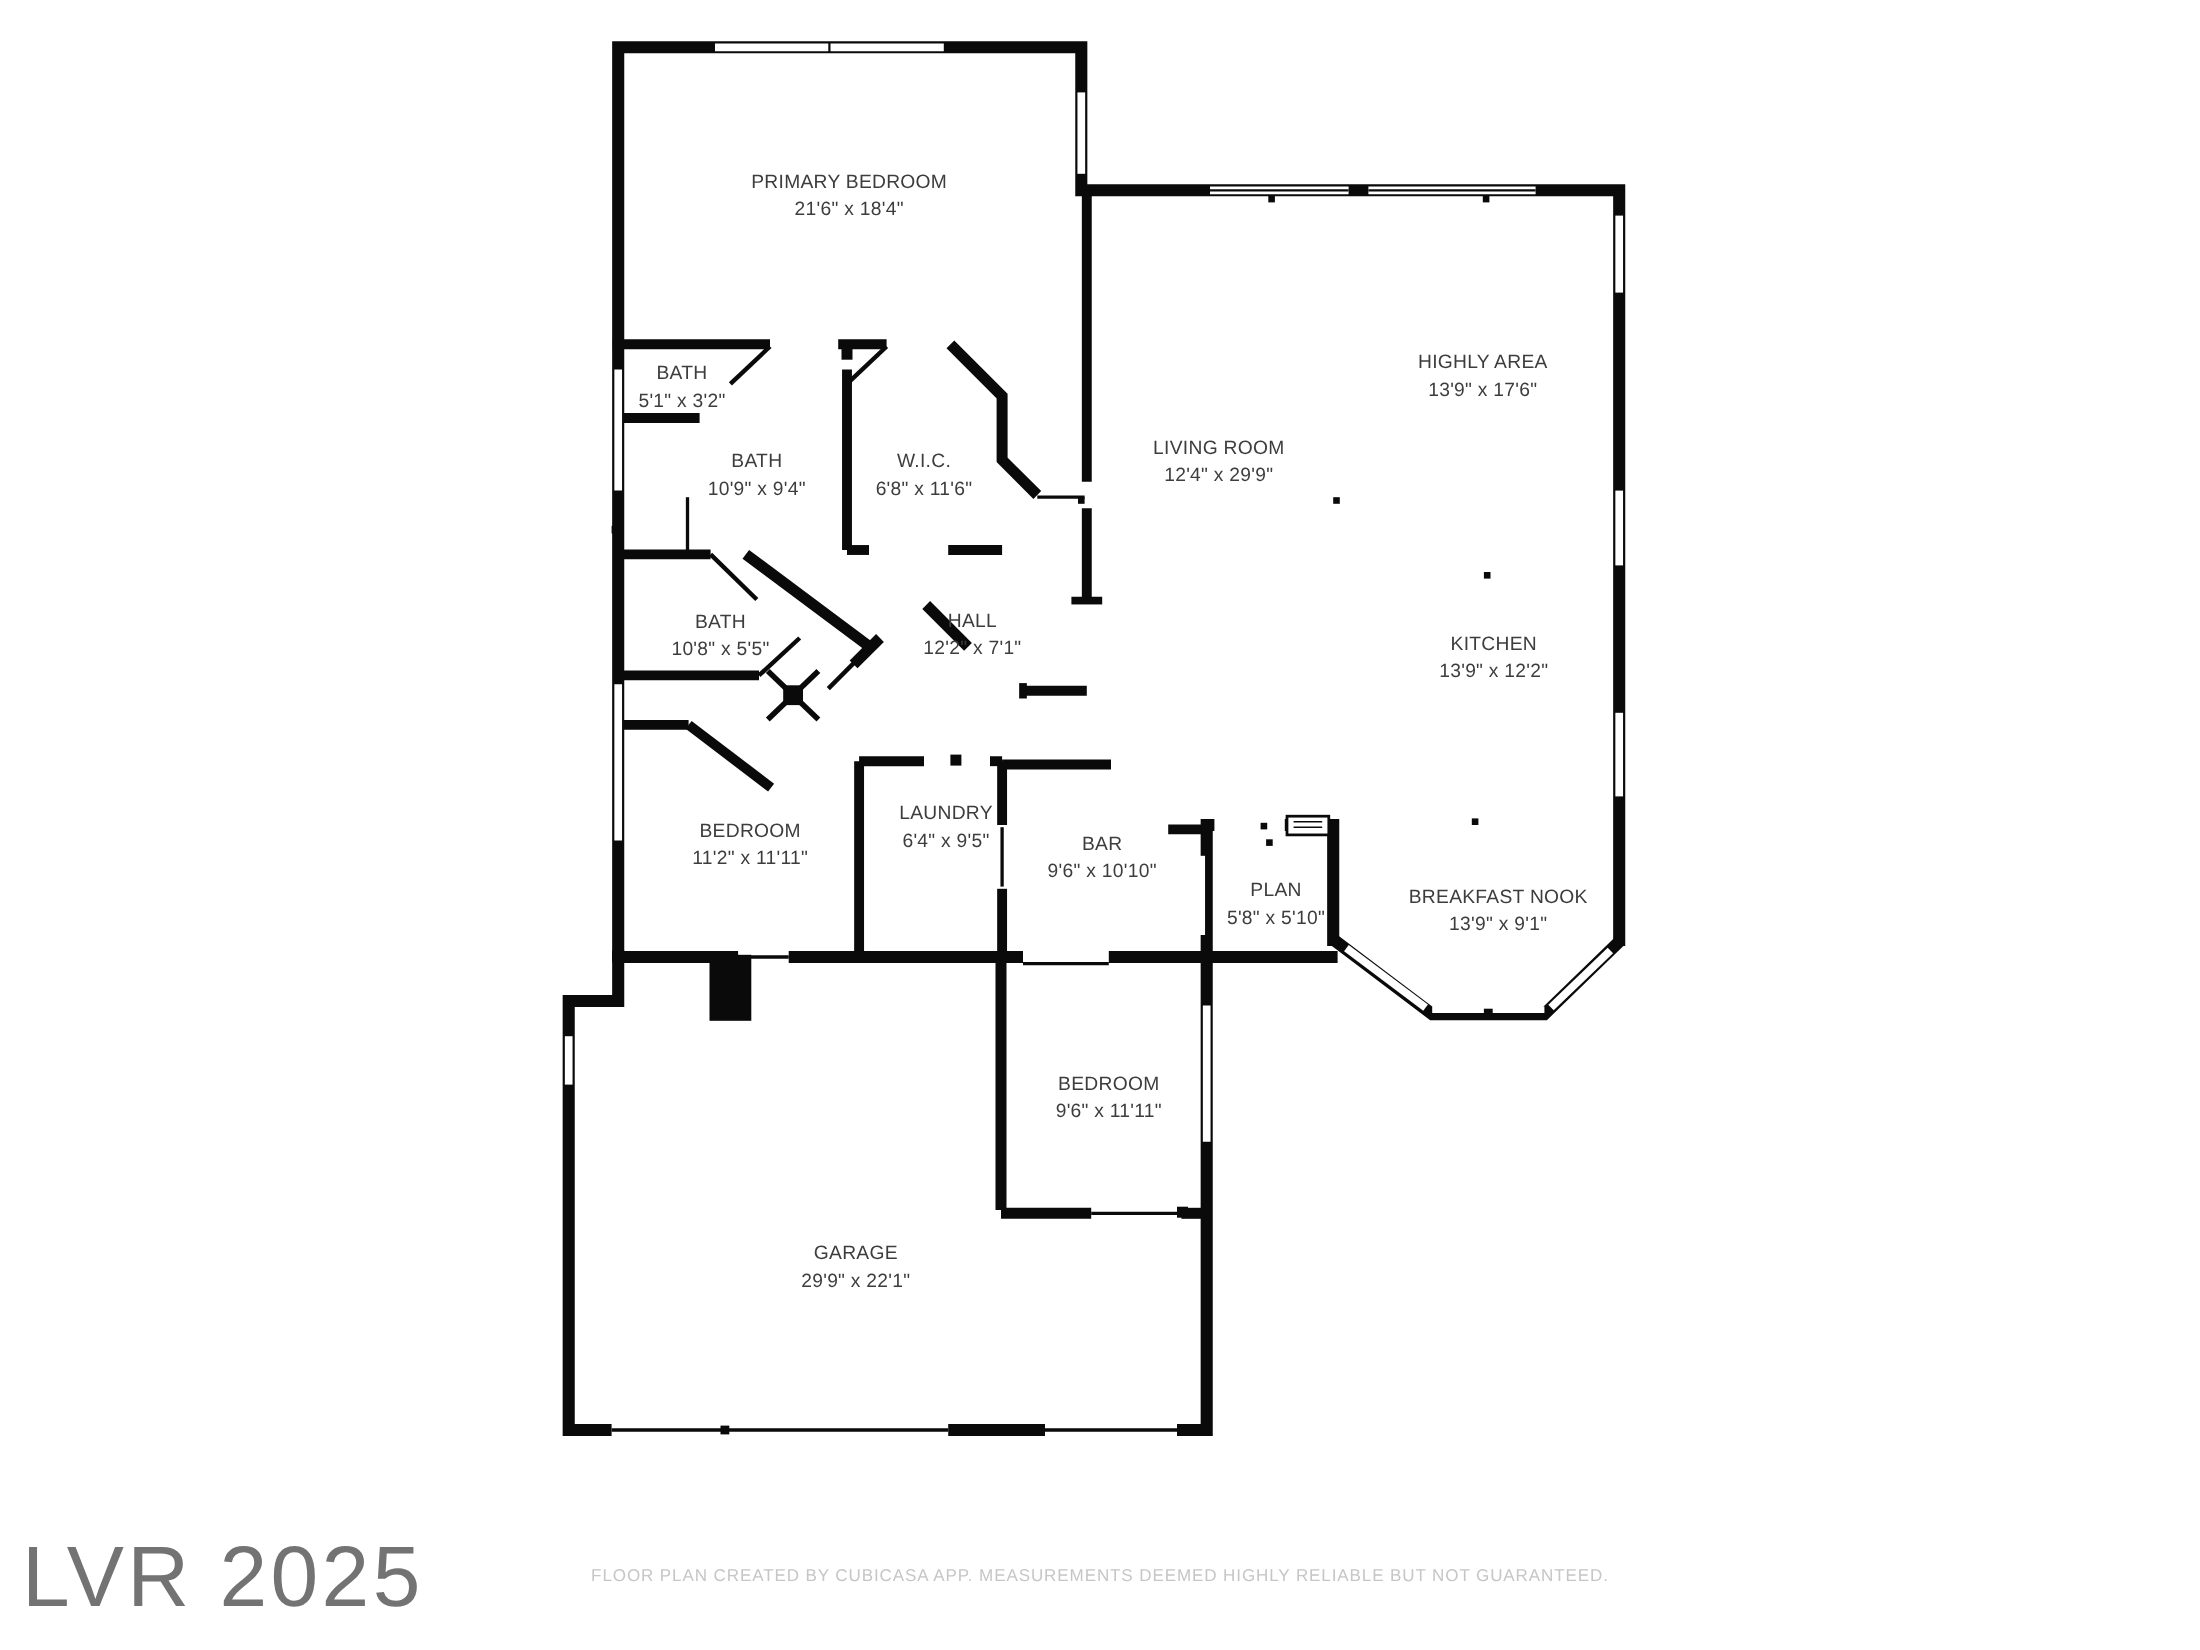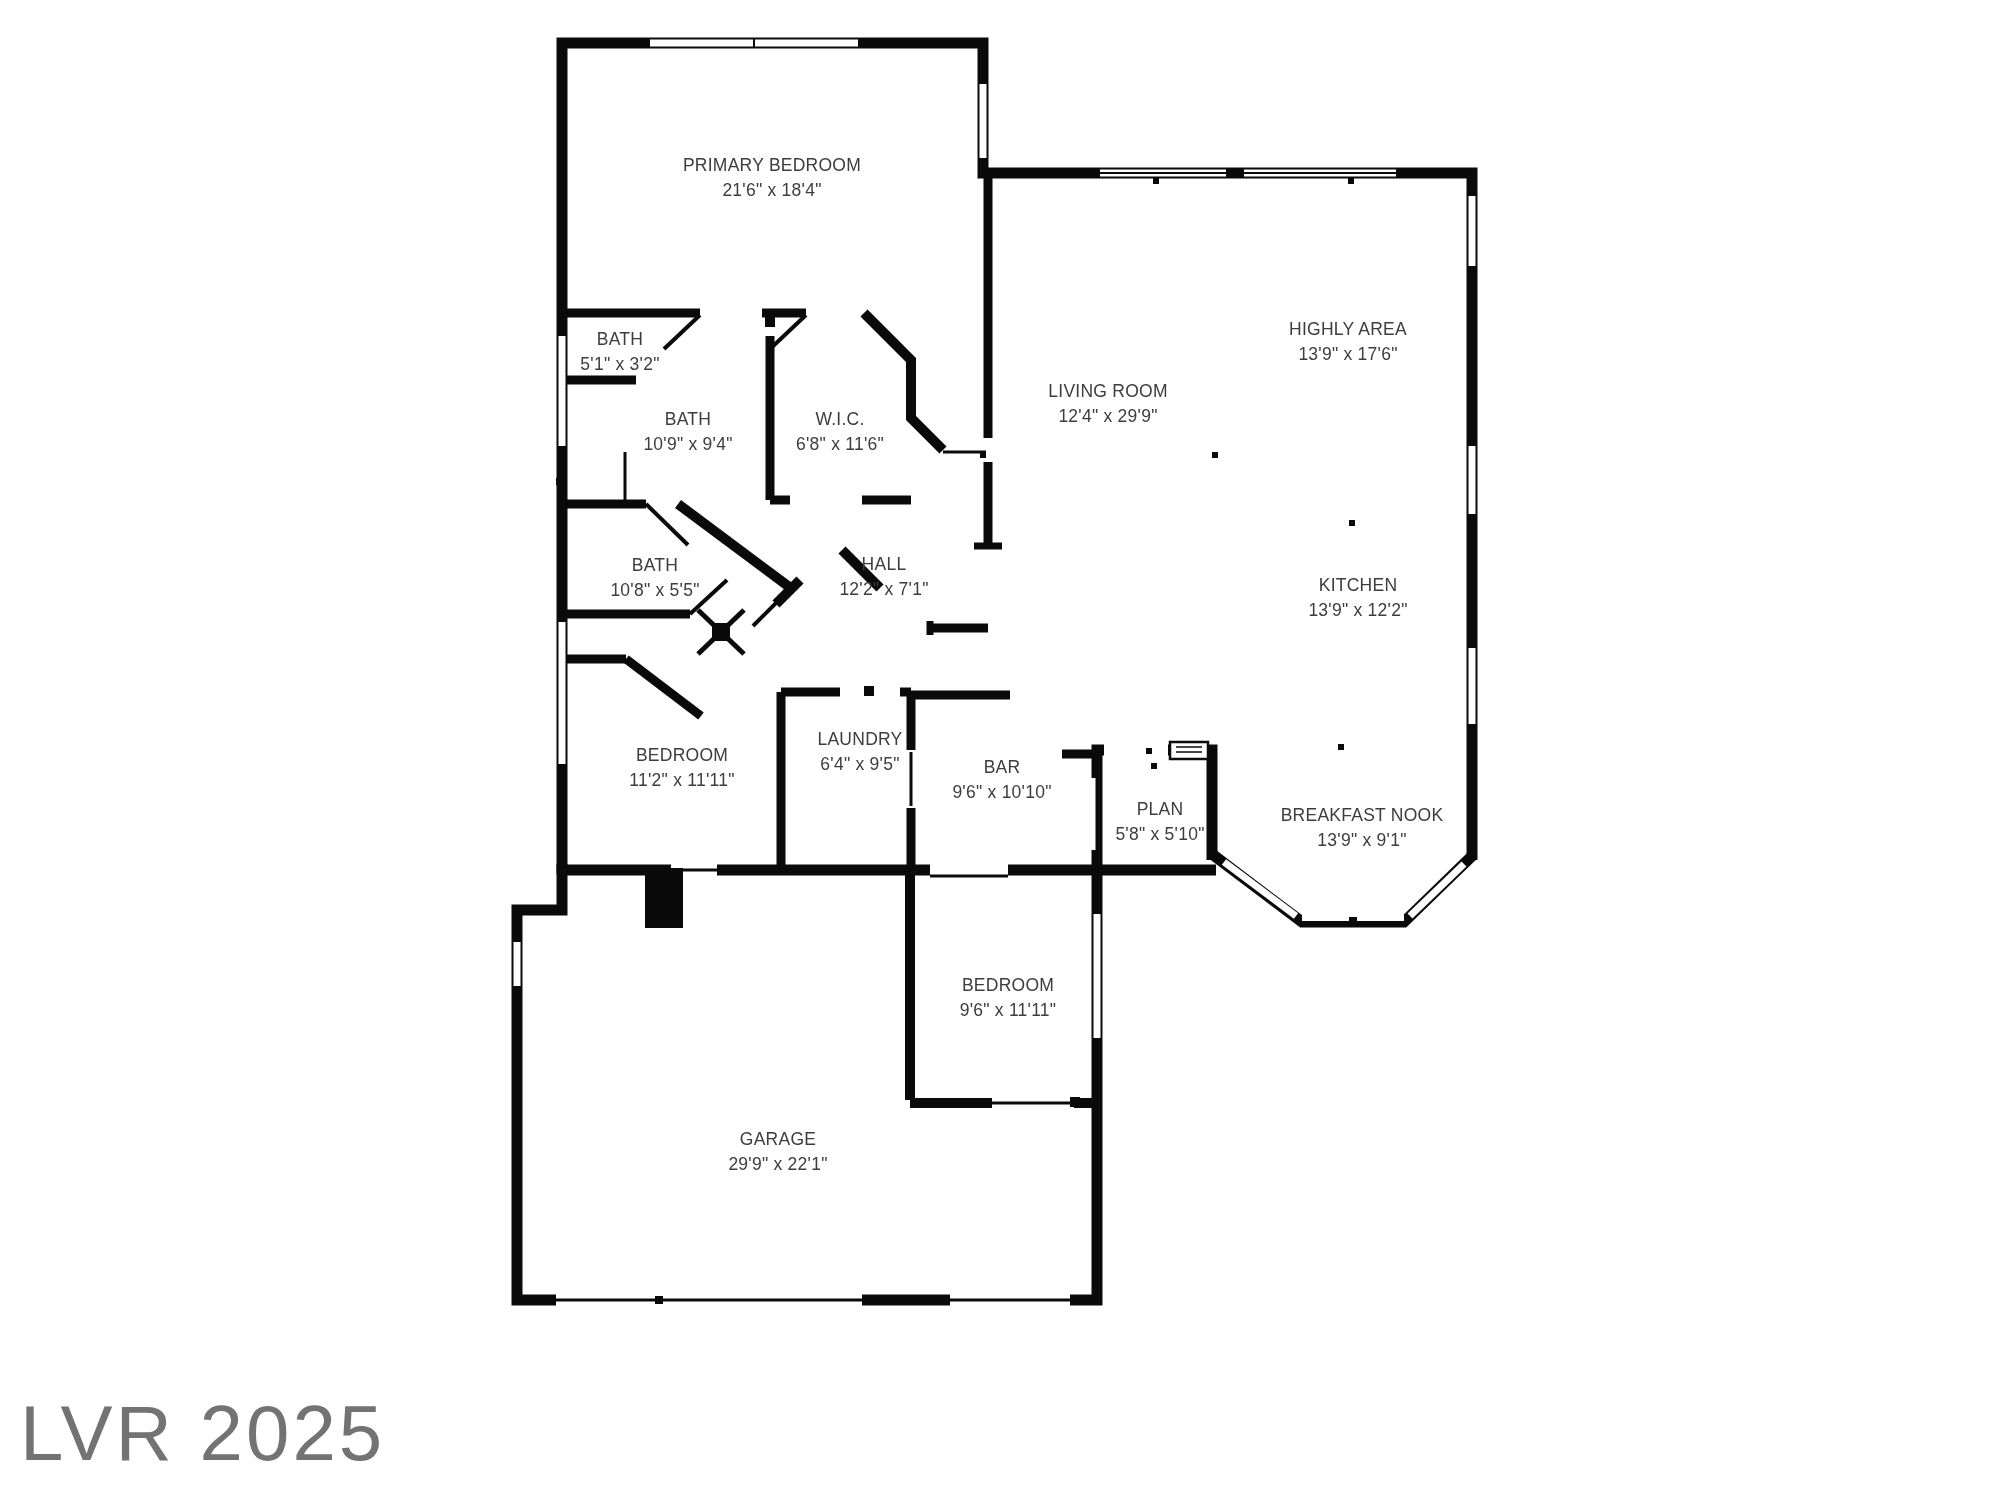--- a/index.html
+++ b/index.html
@@ -144,21 +144,21 @@
       <span class="dm">5'1" x 3'2"</span>
     </div>
     <div class="room-label" style="left:688px;top:432px">
       <span class="nm">BATH</span>
       <span class="dm">10'9" x 9'4"</span>
     </div>
     <div class="room-label" style="left:840px;top:432px">
       <span class="nm">W.I.C.</span>
       <span class="dm">6'8" x 11'6"</span>
     </div>
-    <div class="room-label" style="left:1108px;top:404px">
+    <div class="room-label" style="left:1108px;top:420px">
       <span class="nm">LIVING ROOM</span>
       <span class="dm">12'4" x 29'9"</span>
     </div>
     <div class="room-label" style="left:1348px;top:342px">
       <span class="nm">HIGHLY AREA</span>
       <span class="dm">13'9" x 17'6"</span>
     </div>
     <div class="room-label" style="left:655px;top:578px">
       <span class="nm">BATH</span>
       <span class="dm">10'8" x 5'5"</span>
@@ -195,14 +195,15 @@
       <span class="nm">BEDROOM</span>
       <span class="dm">9'6" x 11'11"</span>
     </div>
     <div class="room-label" style="left:778px;top:1152px">
       <span class="nm">GARAGE</span>
       <span class="dm">29'9" x 22'1"</span>
     </div>
   </div>
 
   <div class="watermark">LVR 2025</div>
+  <div class="footer">FLOOR PLAN CREATED BY CUBICASA APP. MEASUREMENTS DEEMED HIGHLY RELIABLE BUT NOT GUARANTEED.</div>
 
 </div>
 
 </body></html>

